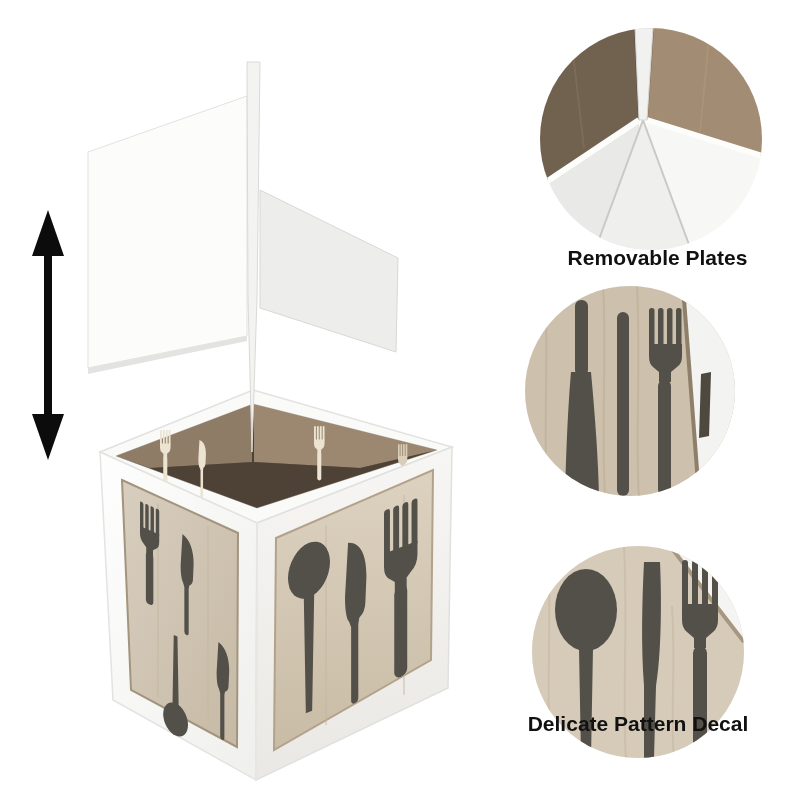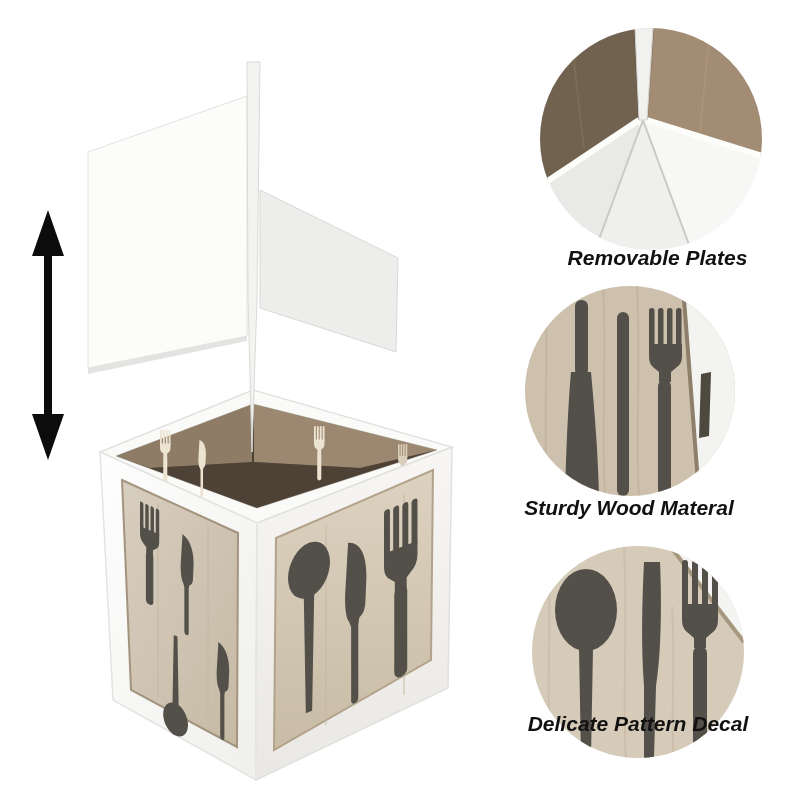--- a/index.html
+++ b/index.html
@@ -10,21 +10,21 @@
   }
   #product-svg{position:absolute;left:0;top:0;}
   .callout-circle{
     position:absolute;border-radius:50%;overflow:hidden;
     box-shadow:inset 0 0 0 1px rgba(0,0,0,.05);
     background:#fff;
   }
   .callout-circle svg{display:block;}
   .callout-label{
     position:absolute;text-align:center;font-weight:bold;
-    font-size:21px;color:var(--label-text,#111);white-space:nowrap;font-style:italic;
+    font-size:21px;color:var(--label-text,#111);white-space:nowrap;
   }
   .sil{fill:var(--silhouette,#53504a);}
   .sil-light{fill:var(--silhouette-light,#ece3d1);}
   .sil-light2{fill:#d9ceba;}
   .arrow{fill:var(--arrow,#0c0c0c);stroke:var(--arrow,#0c0c0c);}
 </style>
 </head>
 <body>
 
 <div id="canvas">
@@ -160,21 +160,20 @@
           <rect x="124" y="22" width="5.5" height="40" rx="2.5"></rect>
           <rect x="133" y="22" width="5.5" height="40" rx="2.5"></rect>
           <rect x="142" y="22" width="5.5" height="40" rx="2.5"></rect>
           <rect x="151" y="22" width="5.5" height="40" rx="2.5"></rect>
           <path d="M124,58 H157 V70 Q157,78 152,81 L146,86 V96 H134 V86 L128,81 Q124,78 124,70 Z"></path>
           <rect x="133" y="94" width="13" height="116" rx="6"></rect>
         </g>
       </g>
     </svg>
   </div>
-  <div class="callout-label" style="left:495px;top:496px;width:268px;">Sturdy Wood Materal</div>
 
   <div class="callout-circle" style="left:532px;top:546px;width:212px;height:212px;">
     <svg width="212" height="212" viewBox="0 0 212 212">
       <rect width="212" height="212" fill="#d6cbb9"></rect>
       <path d="M16,0 C20,70 14,150 18,212" stroke="#c4b7a2" stroke-width="2" fill="none" opacity="0.6"></path>
       <path d="M92,0 C96,80 90,160 94,212" stroke="#c4b7a2" stroke-width="2" fill="none" opacity="0.6"></path>
       <path d="M140,60 C144,120 138,180 142,212" stroke="#c4b7a2" stroke-width="2" fill="none" opacity="0.6"></path>
       <polygon points="138,0 212,0 212,96" fill="#f4f4f2"></polygon>
       <line x1="138" y1="0" x2="212" y2="96" stroke="#a6977f" stroke-width="4"></line>
       <g class="sil">

